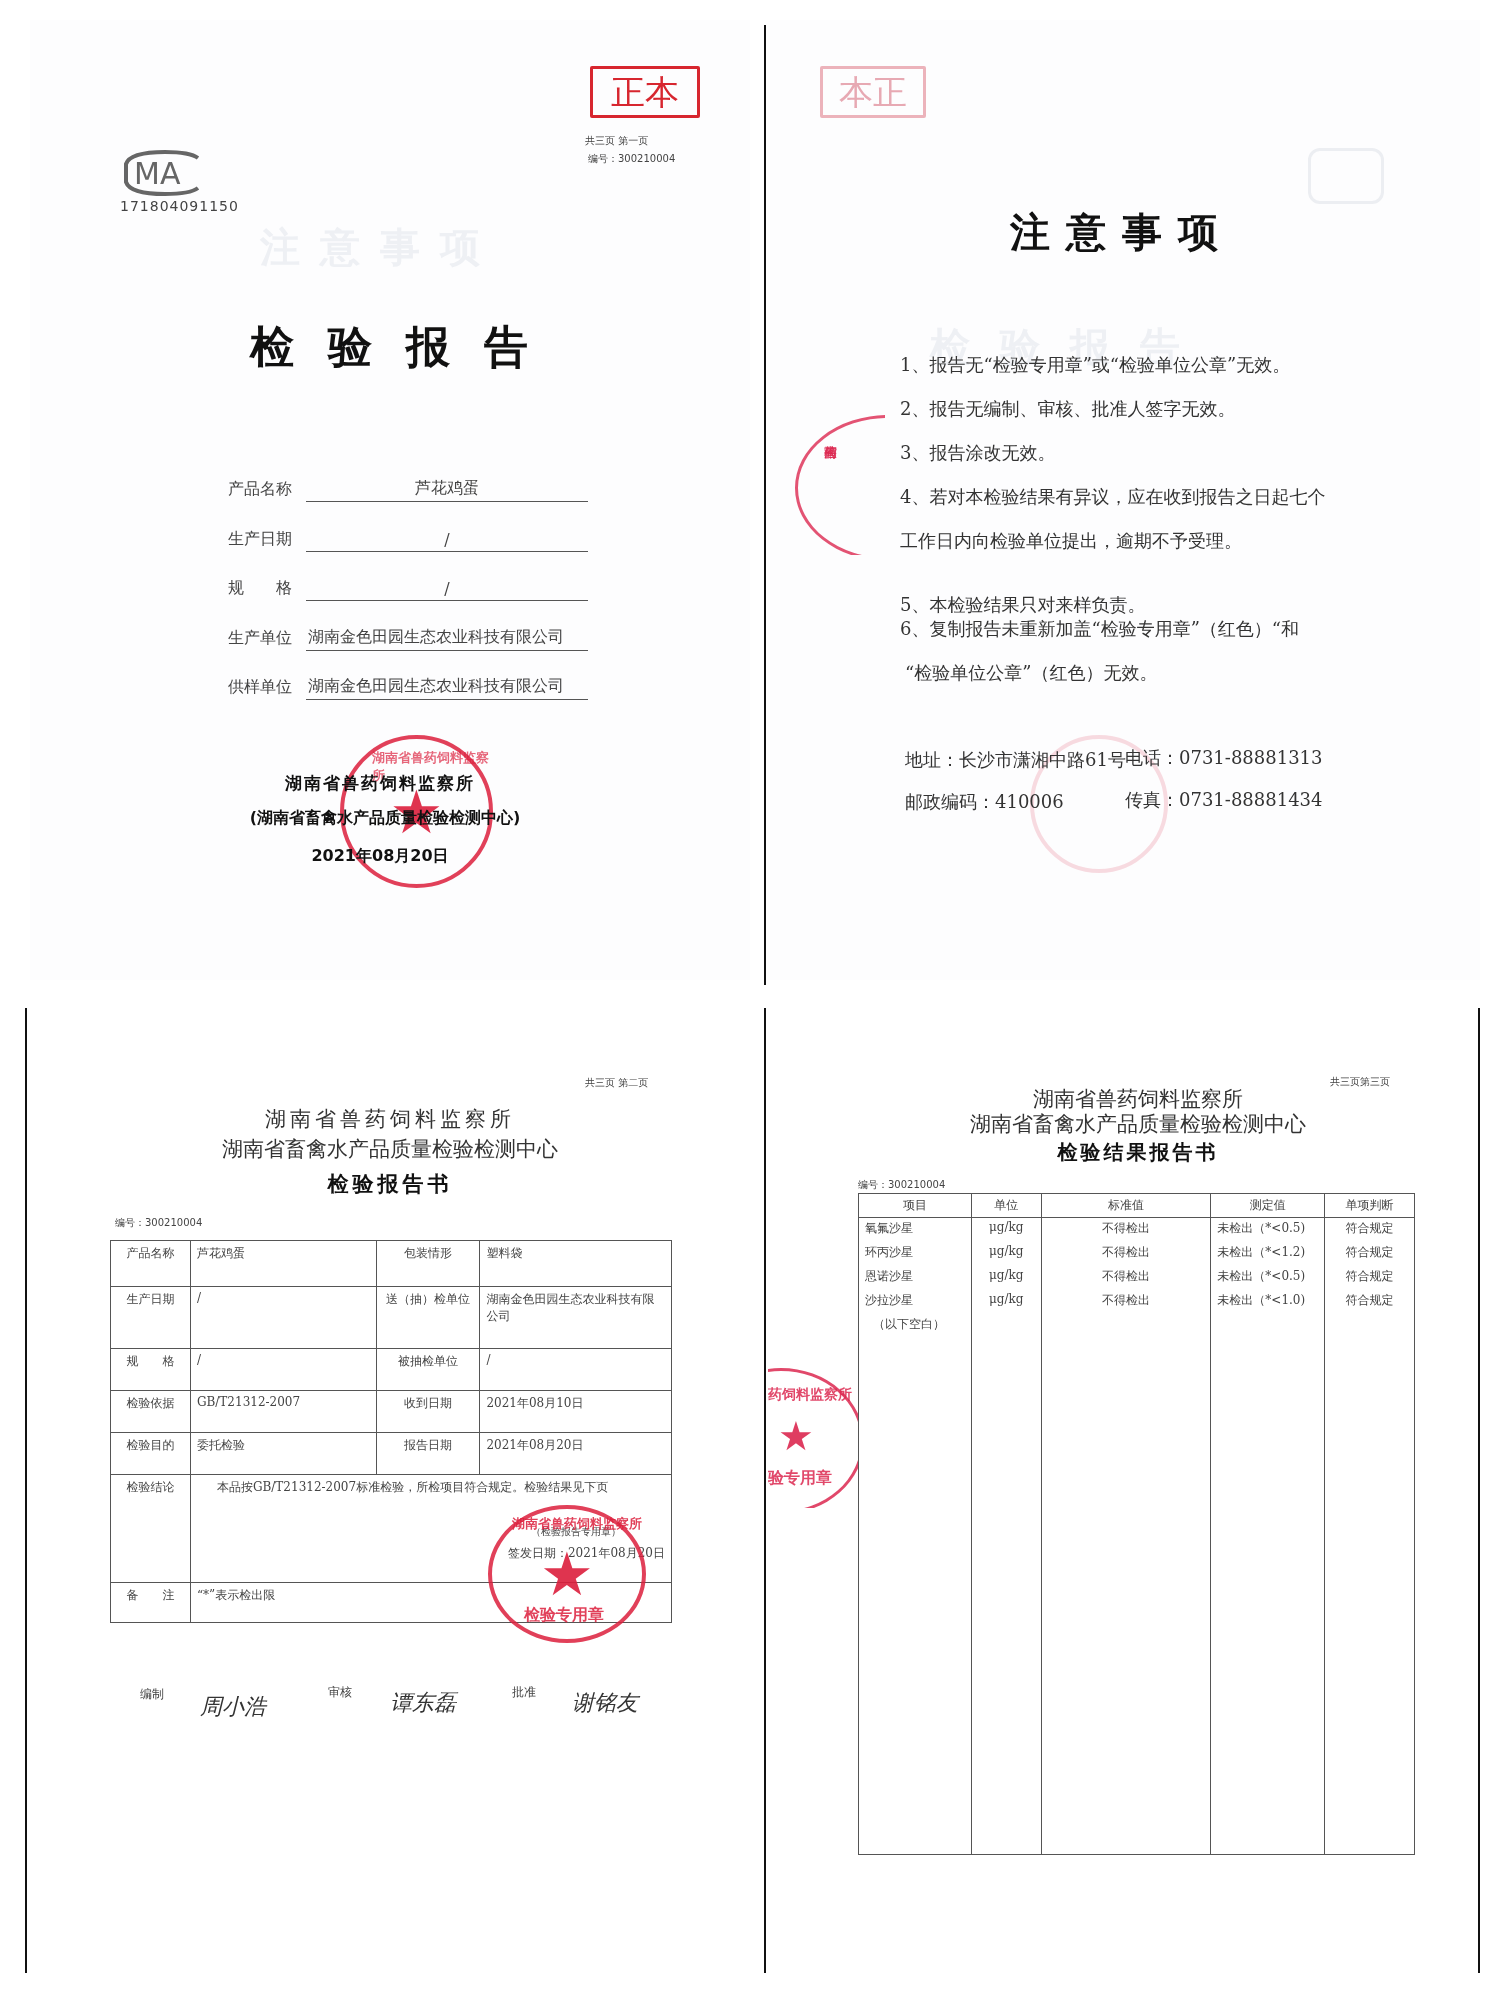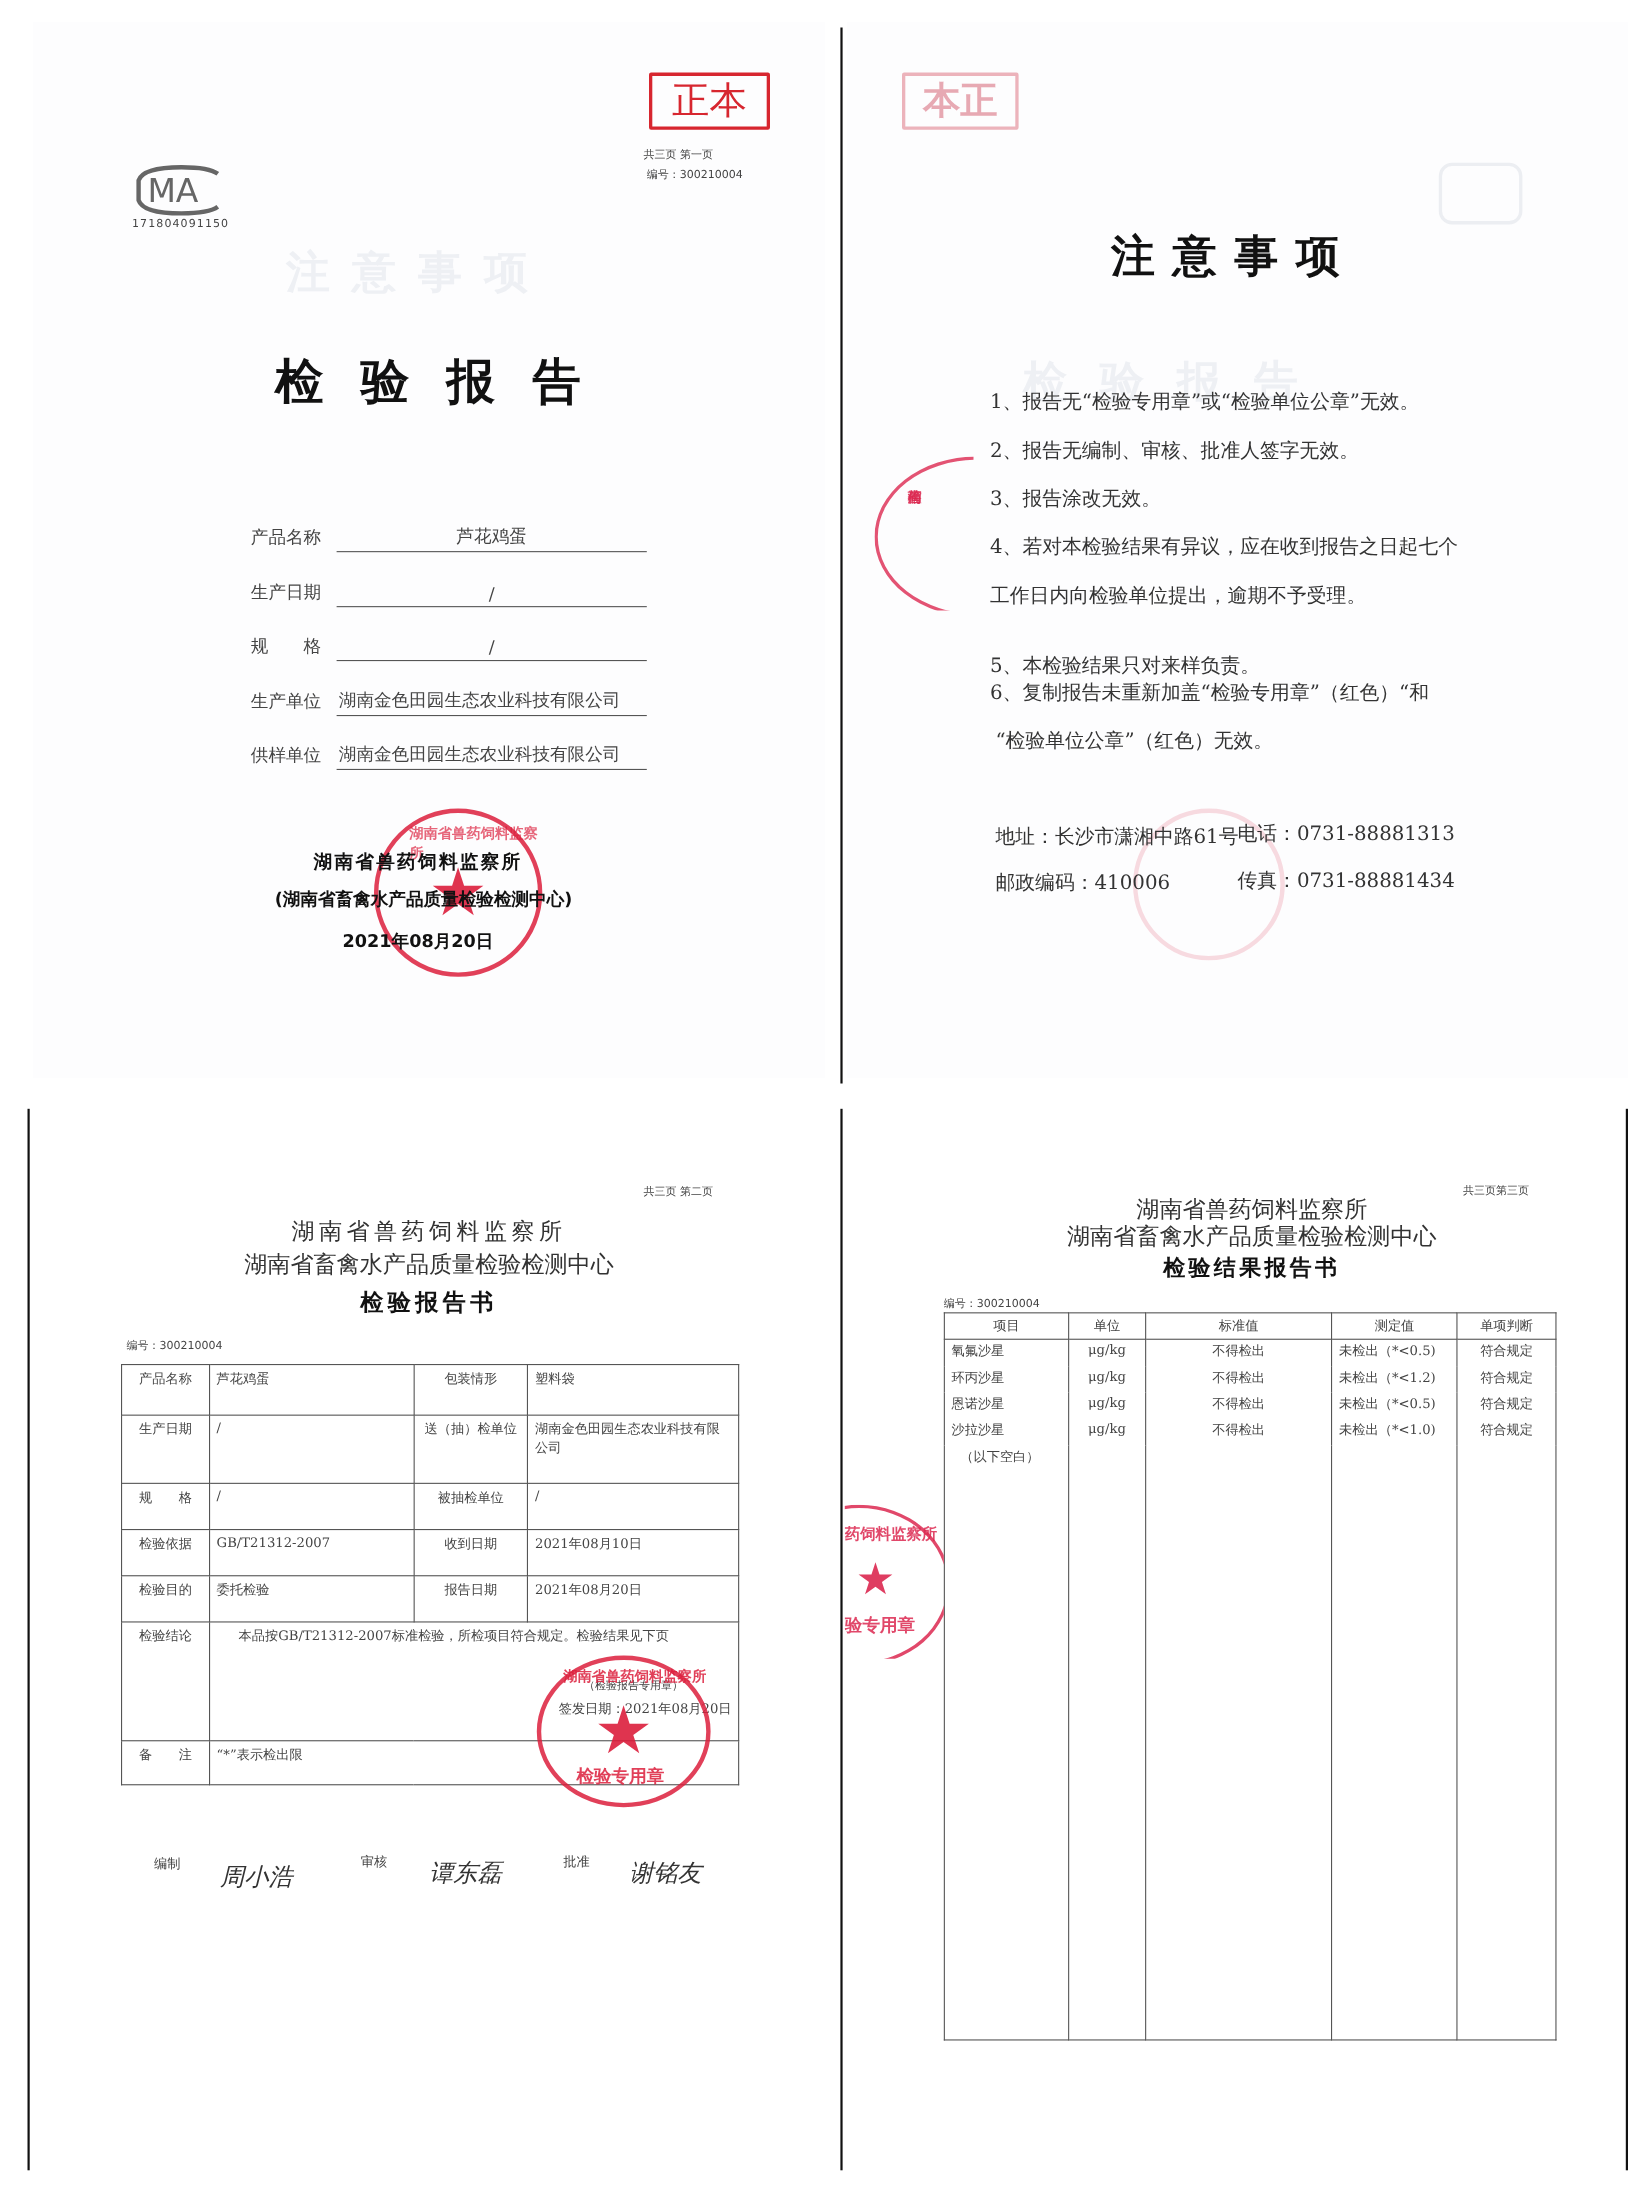--- a/index.html
+++ b/index.html
@@ -2,21 +2,21 @@
 <html><head>
 <meta charset="utf-8">
 <style>
   html,body{margin:0;padding:0;background:#fff;}
   body{width:1500px;height:1999px;position:relative;overflow:hidden;font-family:"DejaVu Serif","Liberation Serif",serif;color:#222;}
   .abs{position:absolute;}
   .vline{position:absolute;width:2px;background:#111;}
   .page{position:absolute;background:#fdfdfe;}
   .ghost{position:absolute;color:#eef0f4;font-weight:bold;}
   .stamp-box{position:absolute;border:3px solid #d7262f;color:#d7262f;font-family:"DejaVu Sans",sans-serif;font-size:34px;text-align:center;border-radius:2px;}
-  .stamp-faded{border-color:#ecb3bb;color:#e7a9b3;font-weight:bold;}
+  .stamp-faded{border-color:#ecb3bb;color:#e7a9b3;}
   .circle-stamp{position:absolute;border:4px solid rgba(220,30,60,0.85);border-radius:50%;}
   .circle-stamp .star{position:absolute;left:50%;top:50%;transform:translate(-50%,-50%);color:rgba(220,30,60,0.9);font-size:60px;line-height:1;}
   .circle-stamp .ring-text{position:absolute;color:rgba(220,30,60,0.85);font-family:"DejaVu Sans",sans-serif;font-weight:bold;}
   .small{font-size:10px;color:#444;font-family:"DejaVu Sans",sans-serif;}
   .p1-title{font-family:"DejaVu Sans",sans-serif;font-weight:bold;font-size:44px;letter-spacing:34px;color:#111;}
   .field-row{position:absolute;left:228px;width:360px;height:28px;font-size:16px;color:#444;}
   .field-row .lbl{position:absolute;left:0;bottom:4px;}
   .field-row .val{position:absolute;left:78px;right:0;bottom:2px;border-bottom:1px solid #555;text-align:center;padding-bottom:2px;}
   .field-row .val.left{text-align:left;padding-left:2px;}
   .org{font-family:"DejaVu Sans",sans-serif;font-weight:bold;color:#111;text-align:center;}
@@ -33,21 +33,21 @@
 <div class="page" style="left:30px;top:20px;width:720px;height:960px;">
   <div class="ghost" style="left:230px;top:200px;font-size:40px;letter-spacing:20px;">注意事项</div>
 </div>
 
 <div class="abs" style="left:120px;top:148px;width:90px;height:50px;">
   <svg width="90" height="50" viewBox="0 0 90 50">
     <path d="M78 10 Q70 4 45 4 Q10 4 6 16 L6 34 Q10 46 45 46 Q70 46 78 40" fill="none" stroke="#666" stroke-width="4"></path>
     <text x="14" y="36" font-size="30" font-family="DejaVu Sans, sans-serif" fill="#666">MA</text>
   </svg>
 </div>
-<div class="abs small" style="left:120px;top:198px;font-size:10px;letter-spacing:1px;">171804091150</div>
+<div class="abs small" style="left:120px;top:198px;font-size:14px;letter-spacing:1px;">171804091150</div>
 
 <div class="stamp-box" style="left:590px;top:66px;width:104px;height:46px;line-height:46px;">正本</div>
 <div class="abs small" style="left:585px;top:134px;">共三页 第一页</div>
 <div class="abs small" style="left:588px;top:152px;">编号：300210004</div>
 
 <div class="abs p1-title" style="left:250px;top:318px;">检验报告</div>
 
 <div class="field-row" style="top:476px;">
   <span class="lbl">产品名称</span>
   <span class="val">芦花鸡蛋</span>

